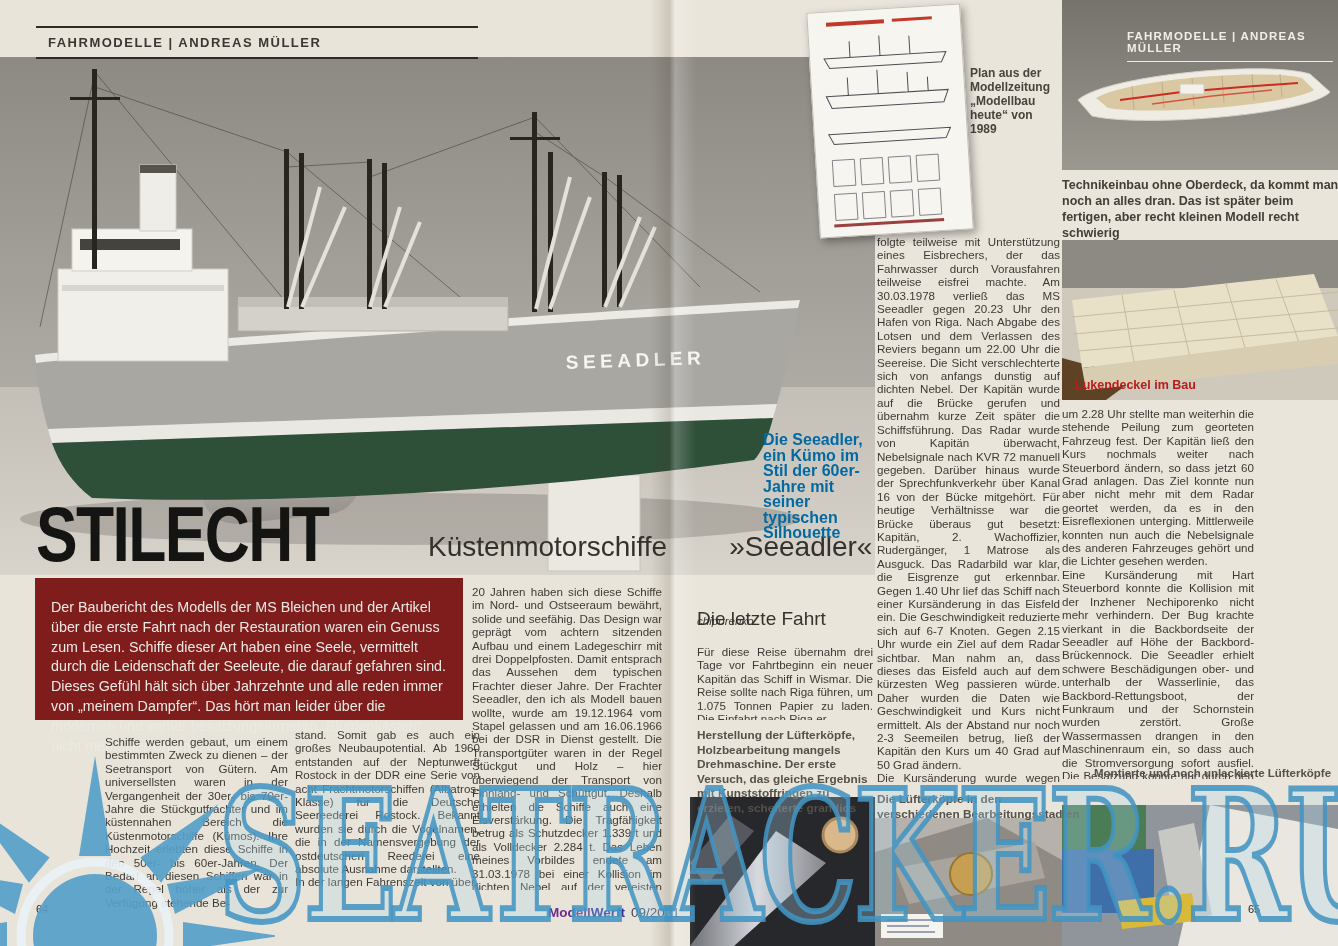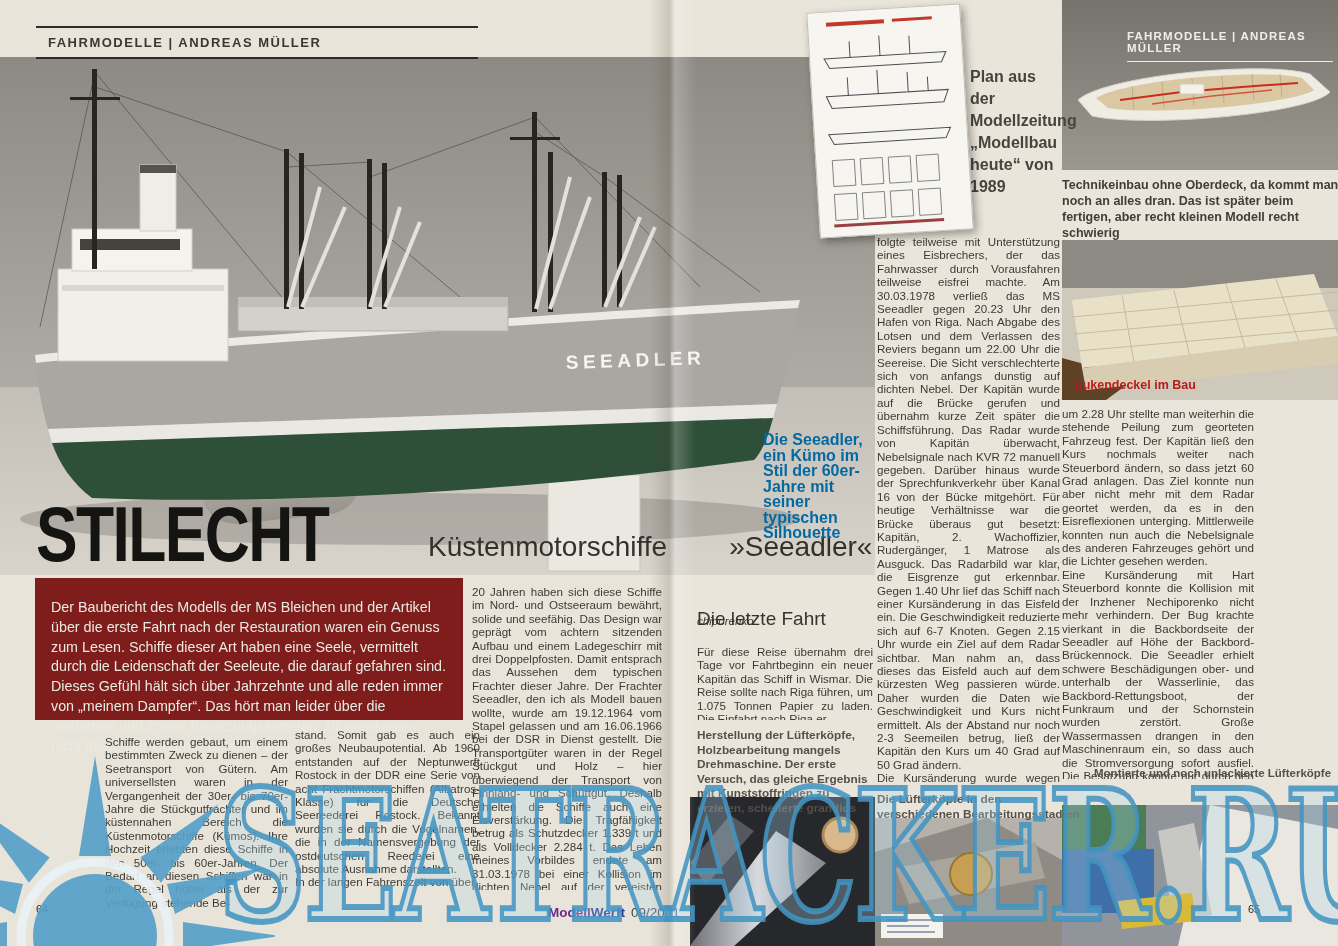--- a/index.html
+++ b/index.html
@@ -13,21 +13,21 @@
   
   .kicker-left{left:36px;top:26px;width:430px;border-top:2px solid #2e2b28;border-bottom:2px solid #2e2b28;
                padding:7px 0 7px 12px;font-size:13px;font-weight:bold;letter-spacing:1.5px;color:#3a3733;z-index:4;}
   .kicker-right{left:1127px;top:30px;width:206px;color:#f1eee8;font-size:11.5px;font-weight:bold;
                 letter-spacing:1.2px;border-bottom:1.5px solid rgba(255,255,255,.85);padding-bottom:7px;z-index:4;}
   
   .main-photo{left:0;top:57px;width:875px;height:518px;z-index:1;}
   .photo-caption{left:763px;top:432px;width:112px;font-size:16px;font-weight:bold;color:#0369a1;line-height:15.5px;z-index:4;}
   .plan-scan{left:813px;top:8px;width:152px;height:224px;background:#f7f5f0;border:1px solid #c2beb4;
              box-shadow:3px 4px 8px rgba(0,0,0,.35);transform:rotate(-3.5deg);z-index:5;}
-  .plan-caption{left:970px;top:66px;width:92px;font-size:16px;font-weight:bold;color:#47443e;line-height:22px;z-index:4;}
+  .plan-caption{left:970px;top:66px;width:92px;font-size:12px;font-weight:bold;color:#47443e;line-height:14px;z-index:4;}
   .photo-topright{left:1062px;top:0;width:276px;height:170px;z-index:1;}
   .caption-topright{left:1062px;top:177px;width:284px;font-size:12.5px;font-weight:bold;color:#403e38;line-height:16px;z-index:4;}
   .photo-midright{left:1062px;top:240px;width:276px;height:160px;z-index:1;}
   .caption-luken{left:1075px;top:378px;font-size:12.5px;font-weight:bold;color:#b91c1c;z-index:4;}
   .photo-a{left:690px;top:797px;width:185px;height:149px;z-index:1;}
   .photo-b{left:875px;top:818px;width:187px;height:128px;z-index:1;}
   .photo-c{left:1062px;top:805px;width:276px;height:141px;z-index:1;}
   
   .title{left:36px;top:495px;font-size:78px;font-weight:900;letter-spacing:-2px;color:#141412;
          transform:scaleX(.80);transform-origin:left top;line-height:1;z-index:4;}

